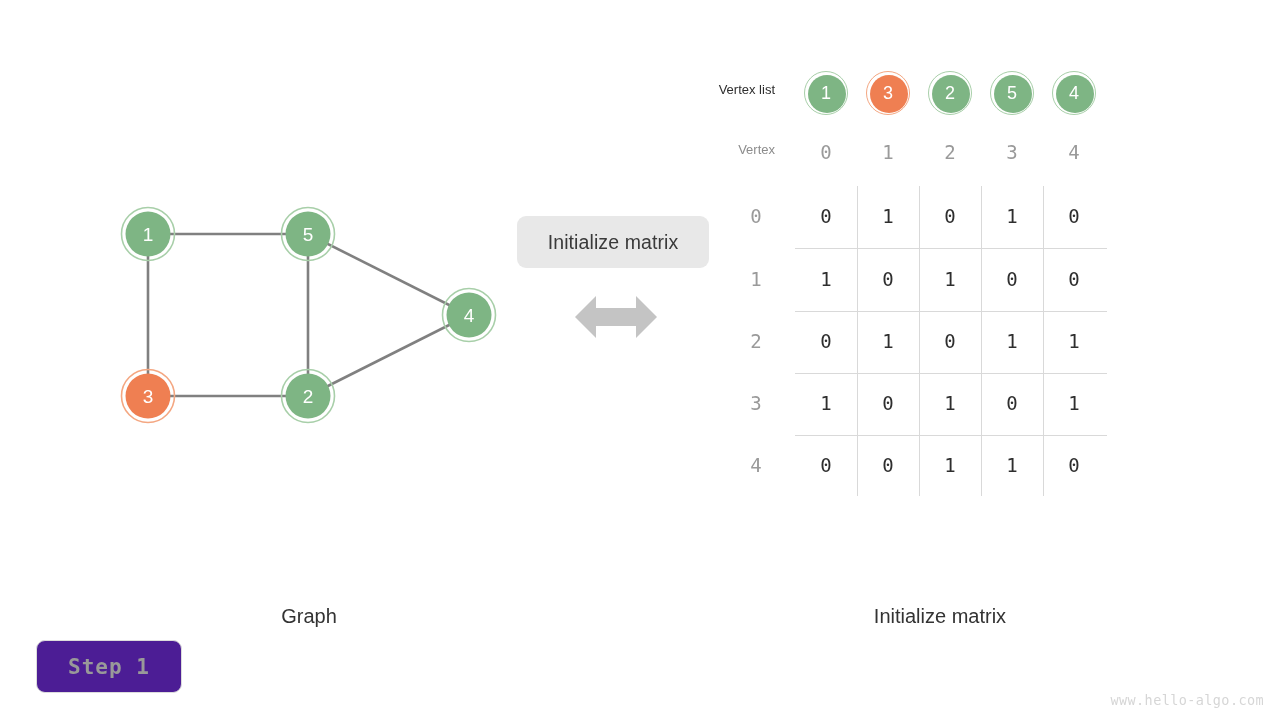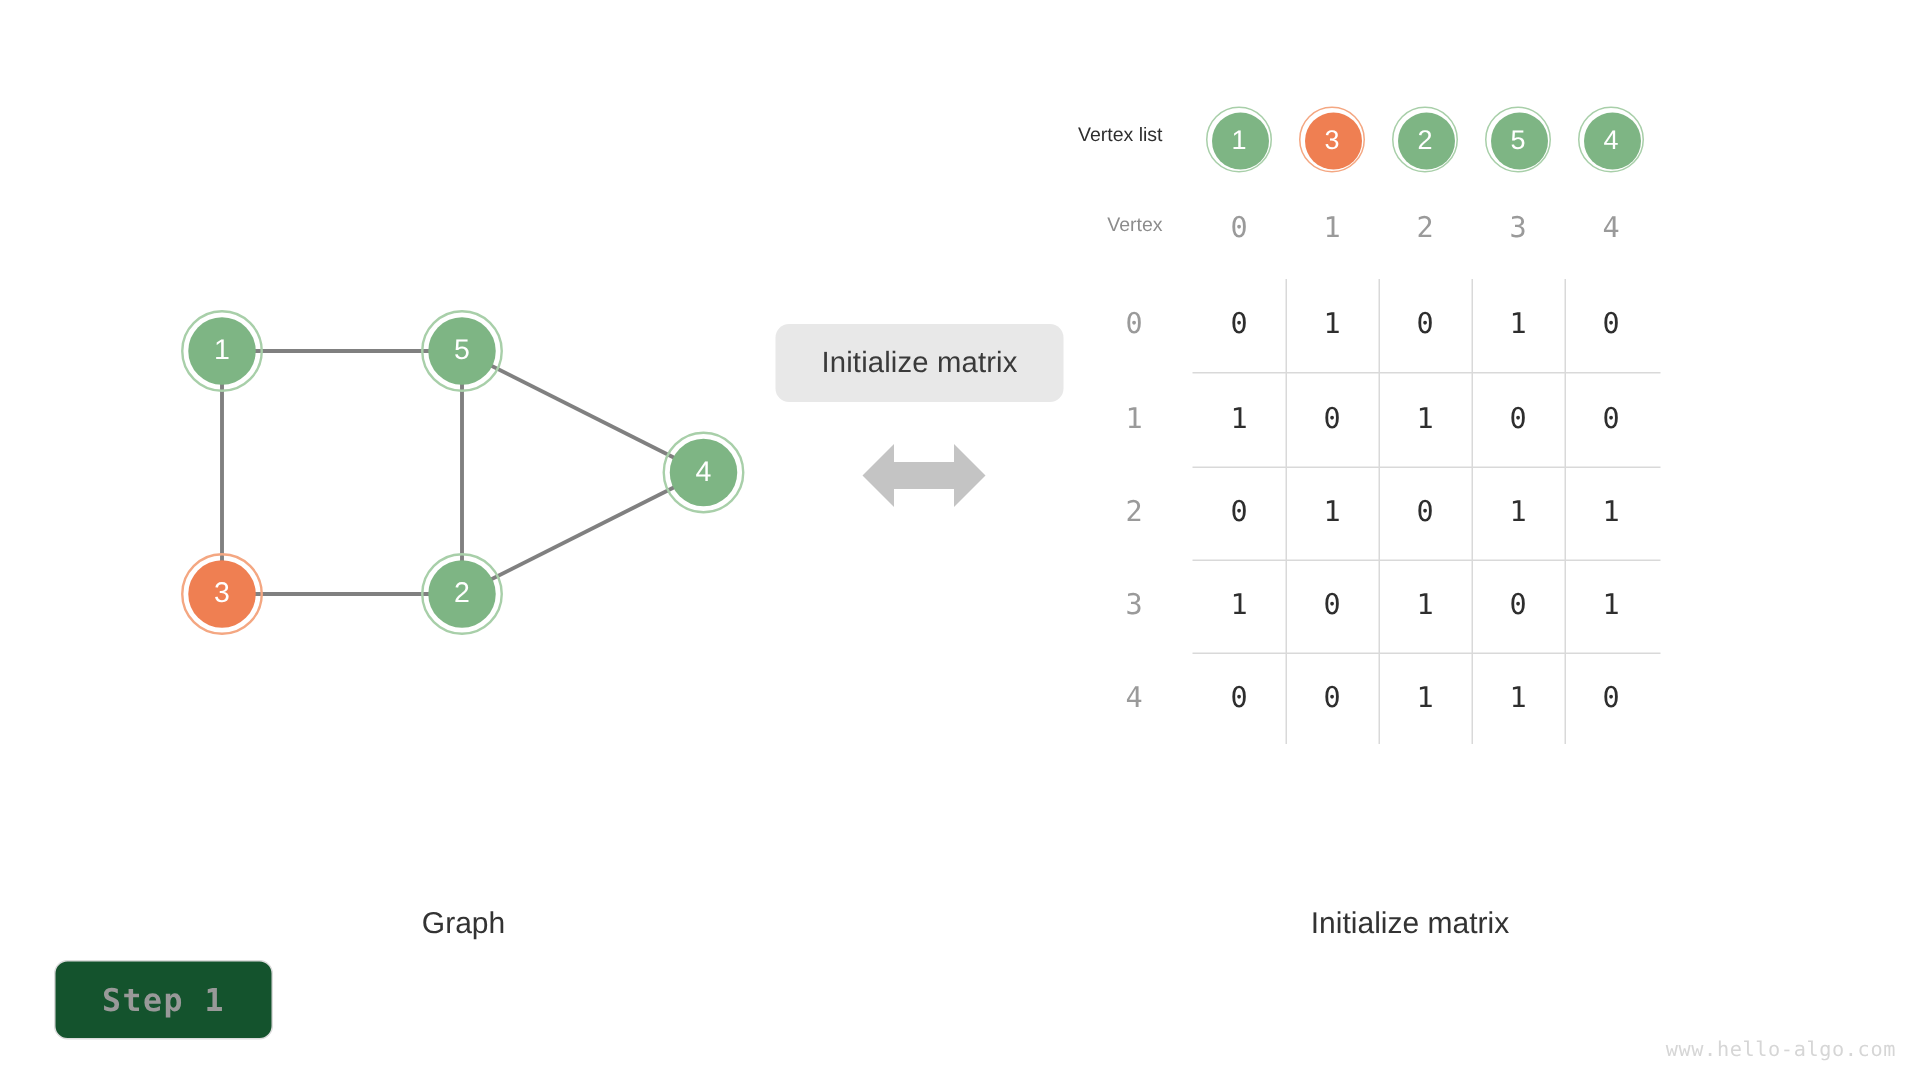--- a/index.html
+++ b/index.html
@@ -107,21 +107,21 @@
     color: #333333;
     text-align: center;
     white-space: nowrap;
   }
 
   
   .step-badge {
     position: absolute;
     left: 36px; top: 640px;
     width: 146px; height: 53px;
-    background: #14532d;
+    background: #4c1d95;
     border: 1px solid #dcdcdc;
     border-radius: 9px;
     display: flex;
     align-items: center;
     justify-content: center;
     box-sizing: border-box;
     font-family: "DejaVu Sans Mono", monospace;
     font-weight: bold;
     font-size: 21px;
     color: #999999;

